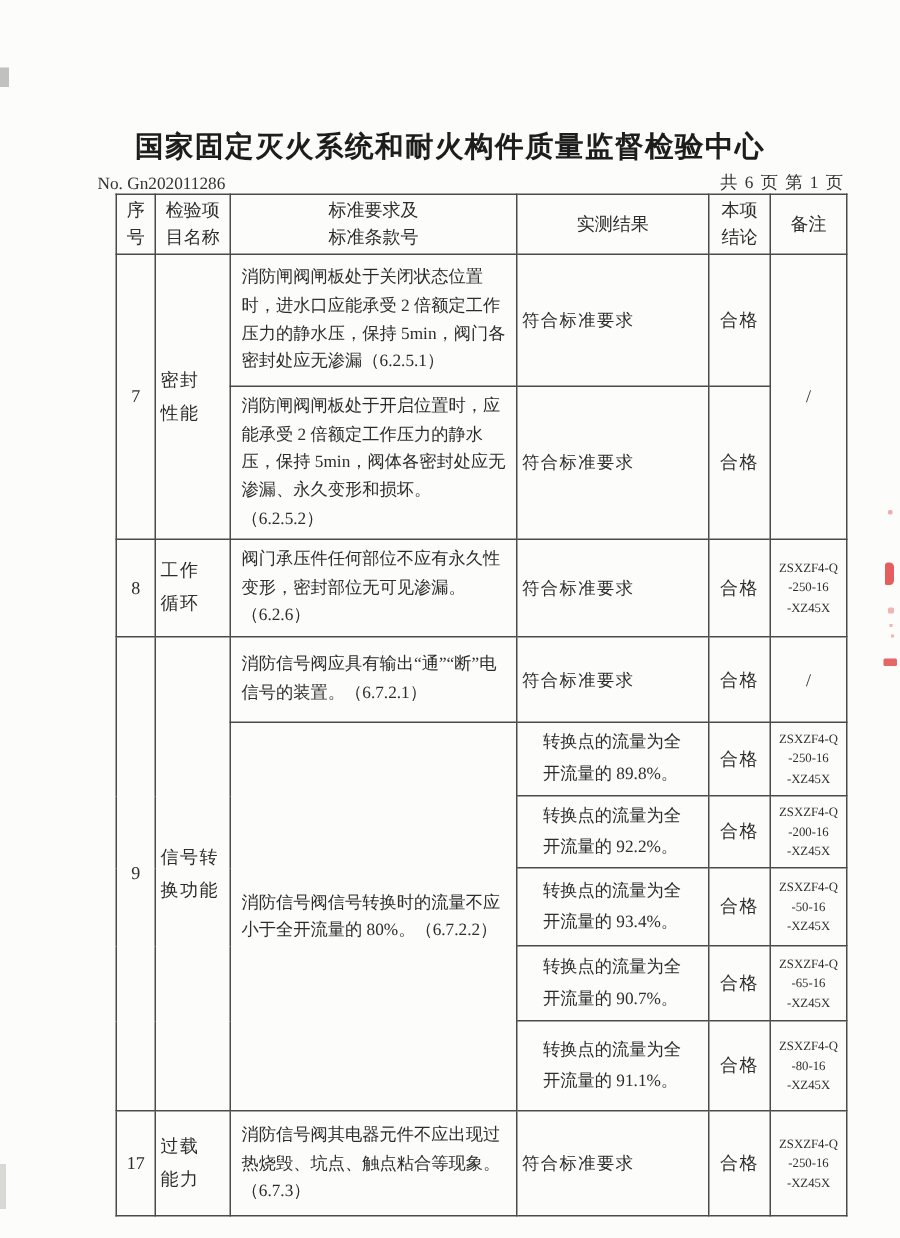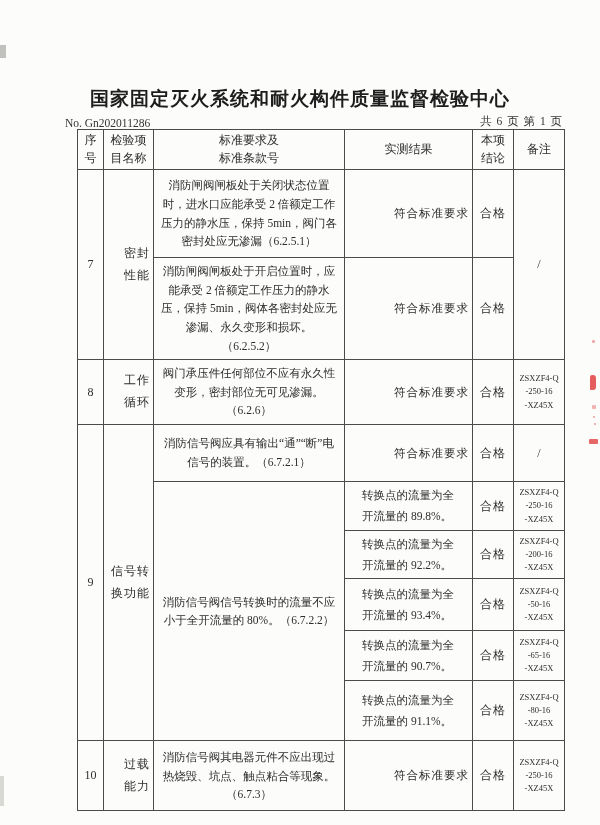--- a/index.html
+++ b/index.html
@@ -39,23 +39,23 @@
     border-collapse:collapse; table-layout:fixed;
     margin-left:77px; width:487px;
   }
   th,td {
     border:1px solid #4b4b4b; vertical-align:middle;
     white-space:pre-line; padding:2px 3px; font-weight:normal;
     color:#2d2d2d;
   }
   th { font-size:12px; line-height:1.45; text-align:center; }
   .c-seq  { font-size:12px; text-align:center; }
-  .c-item { font-size:12px; text-align:right; line-height:1.8; letter-spacing:1px; }
-  .c-req  { font-size:11.5px; line-height:1.62; padding:4px 7px; text-align:center; }
-  .c-resc { font-size:11.5px; text-align:right; letter-spacing:1px; }
+  .c-item { font-size:12px; text-align:left; line-height:1.8; letter-spacing:1px; }
+  .c-req  { font-size:11.5px; line-height:1.62; padding:4px 7px; text-align:left; }
+  .c-resc { font-size:11.5px; text-align:left; letter-spacing:1px; }
   .c-resl { font-size:11.5px; text-align:left; padding:3px 17px; line-height:1.8; }
   .c-con  { font-size:12px; text-align:center; letter-spacing:1px; }
   .c-rem  { font-size:8.5px; text-align:center; line-height:1.55; letter-spacing:0; }
   .c-slash{ font-size:12px; text-align:center; }
   .seal-frag { position:absolute; background:#e34b4b; }
   .seal-dot1 { left:592px; top:302px; width:3px; height:3px; opacity:.45; border-radius:1px; }
   .seal-bracket { left:590px; top:337px; width:6px; height:15px; opacity:.9; border-radius:2px 3px 3px 1px; }
   .seal-dots2 { left:592px; top:367px; width:4px; height:4px; opacity:.4; border-radius:1px;
                 box-shadow:0 10px 0 -1px #e34b4b, 1px 17px 0 -1px #e34b4b; }
   .seal-dash { left:589px; top:401px; width:9px; height:5px; opacity:.85; border-radius:1px; }
@@ -165,21 +165,21 @@
       </tr>
       <tr style="height:60px">
         <td class="c-resl">转换点的流量为全开流量的 91.1%。</td>
         <td class="c-con">合格</td>
         <td class="c-rem">ZSXZF4-Q
 -80-16
 -XZ45X</td>
       </tr>
 
       <tr style="height:70px">
-        <td class="c-seq">10</td>
+        <td class="c-seq">17</td>
         <td class="c-item">过载
 能力</td>
         <td class="c-req">消防信号阀其电器元件不应出现过热烧毁、坑点、触点粘合等现象。（6.7.3）</td>
         <td class="c-resc">符合标准要求</td>
         <td class="c-con">合格</td>
         <td class="c-rem">ZSXZF4-Q
 -250-16
 -XZ45X</td>
       </tr>
     </tbody>

